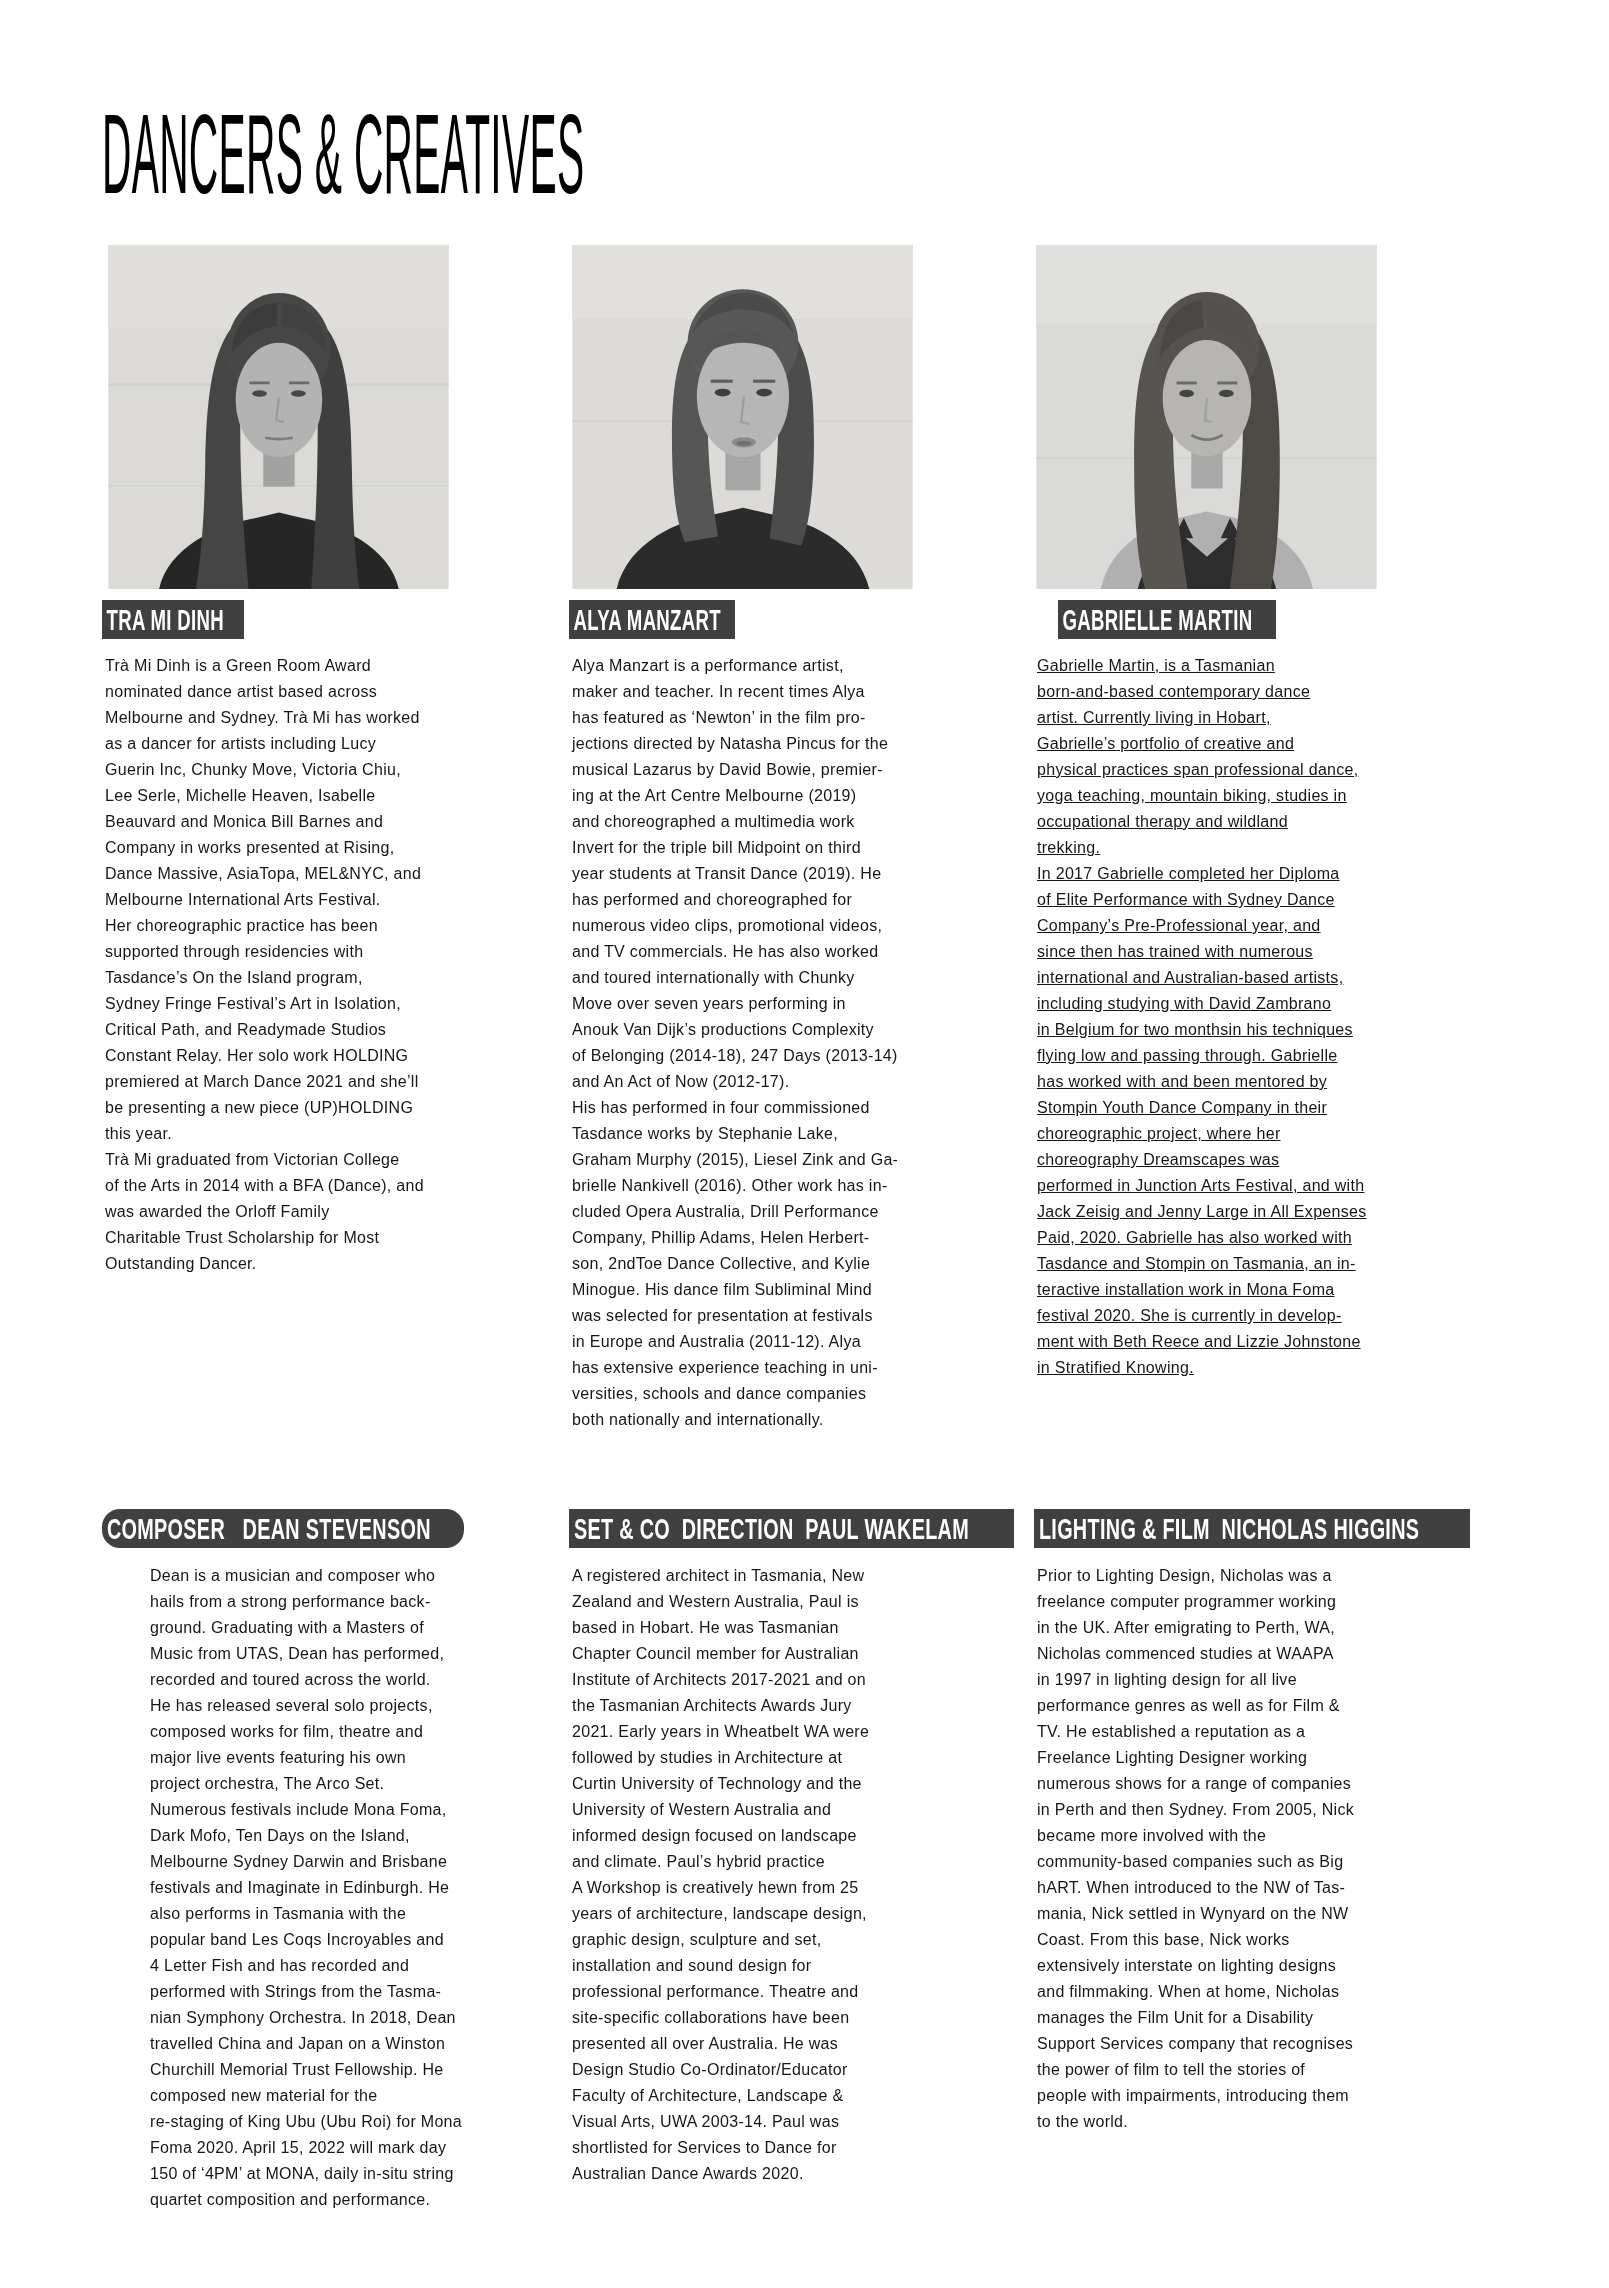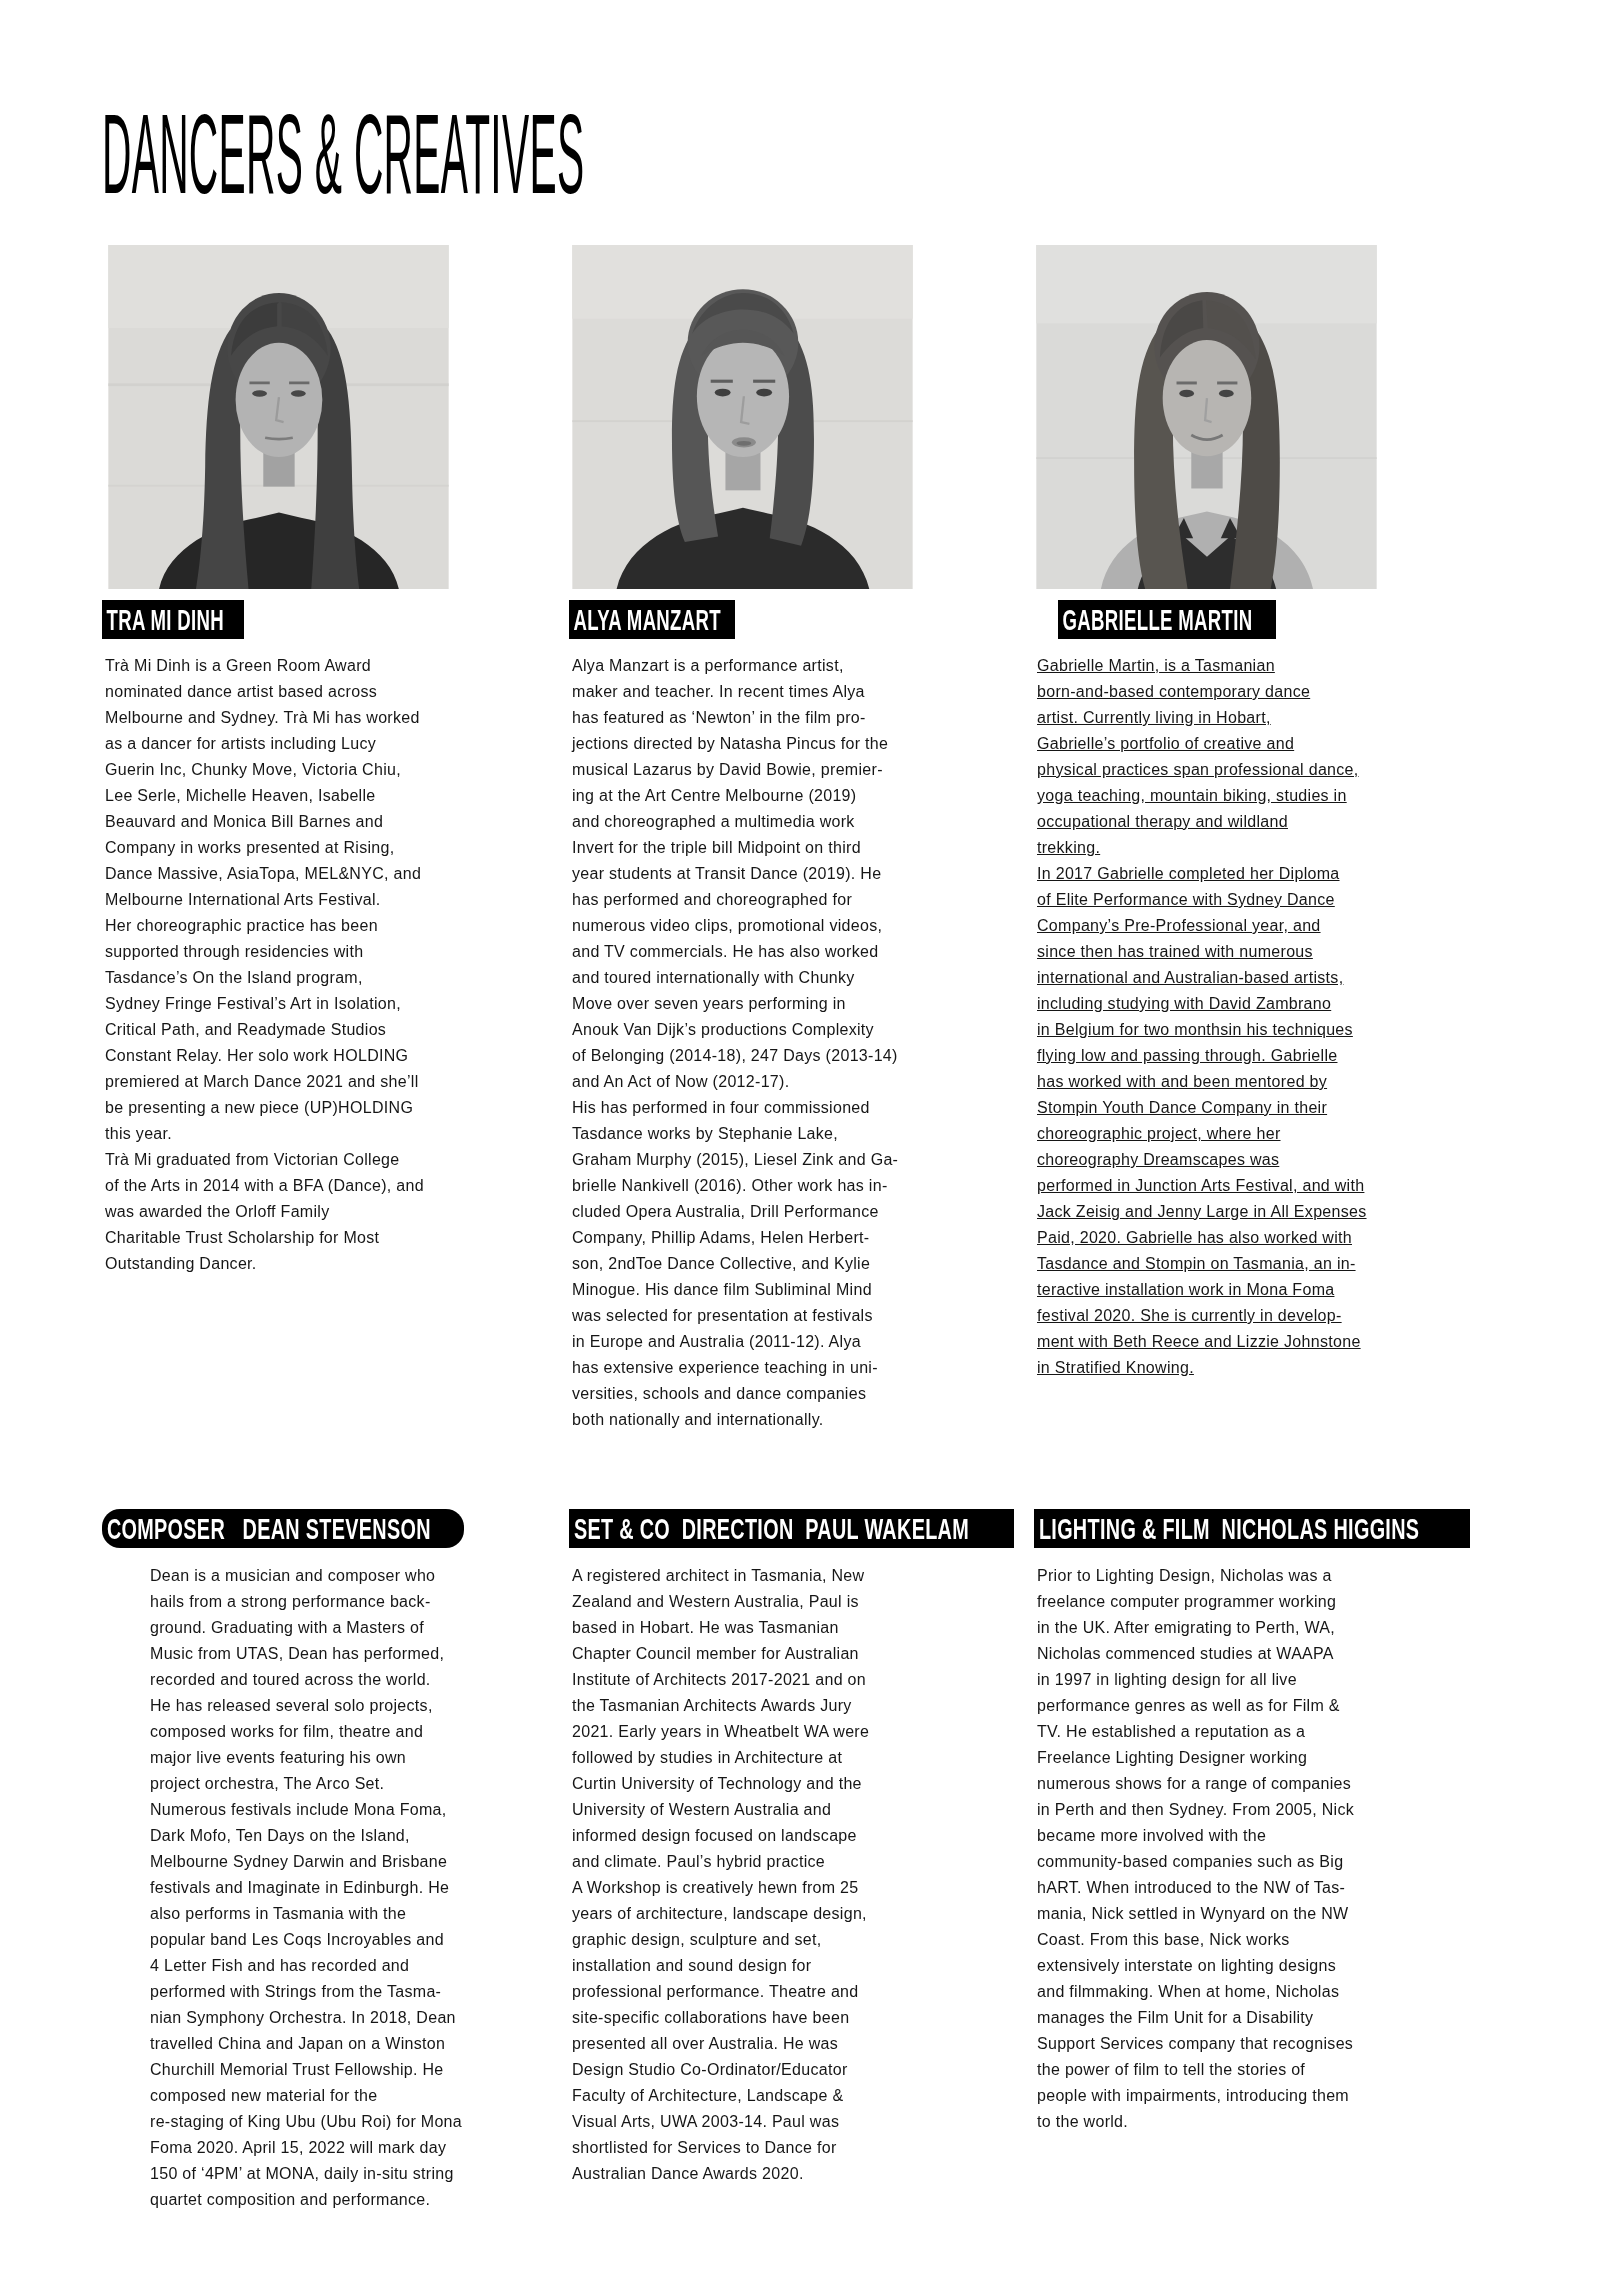--- a/index.html
+++ b/index.html
@@ -33,21 +33,21 @@
     height:344px;
   }
   .photo svg{width:100%;height:100%;display:block;}
   .p1{left:108px;}
   .p2{left:572px;}
   .p3{left:1036px;}
   
   .hdr{
     position:absolute;
     height:39px;
-    background:#000000;
+    background:#404040;
     color:#ffffff;
     display:flex;
     align-items:center;
     overflow:hidden;
   }
   .hdr>span{
     font-weight:700;
     font-size:30px;
     white-space:pre;
     transform:scaleX(.62);

